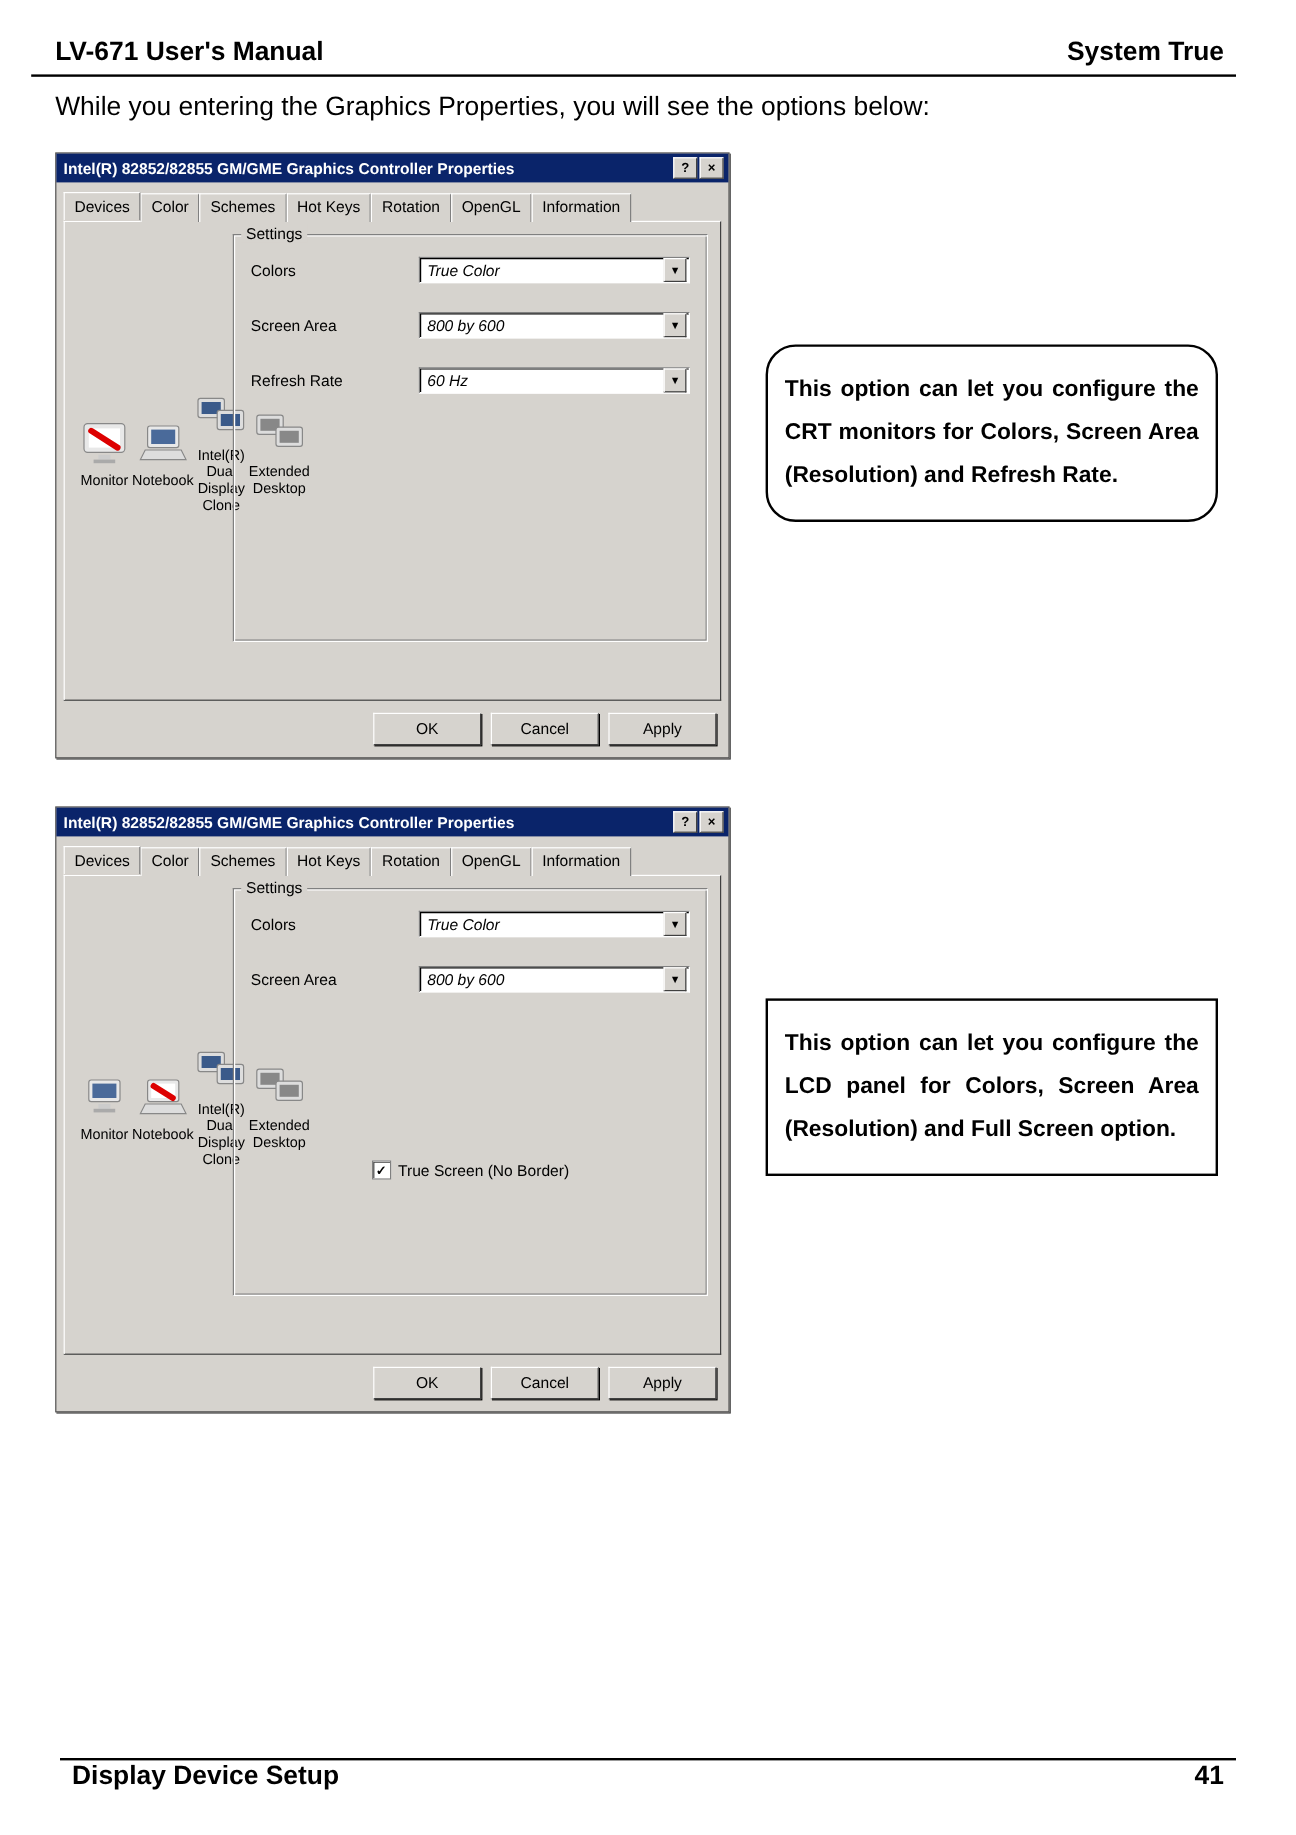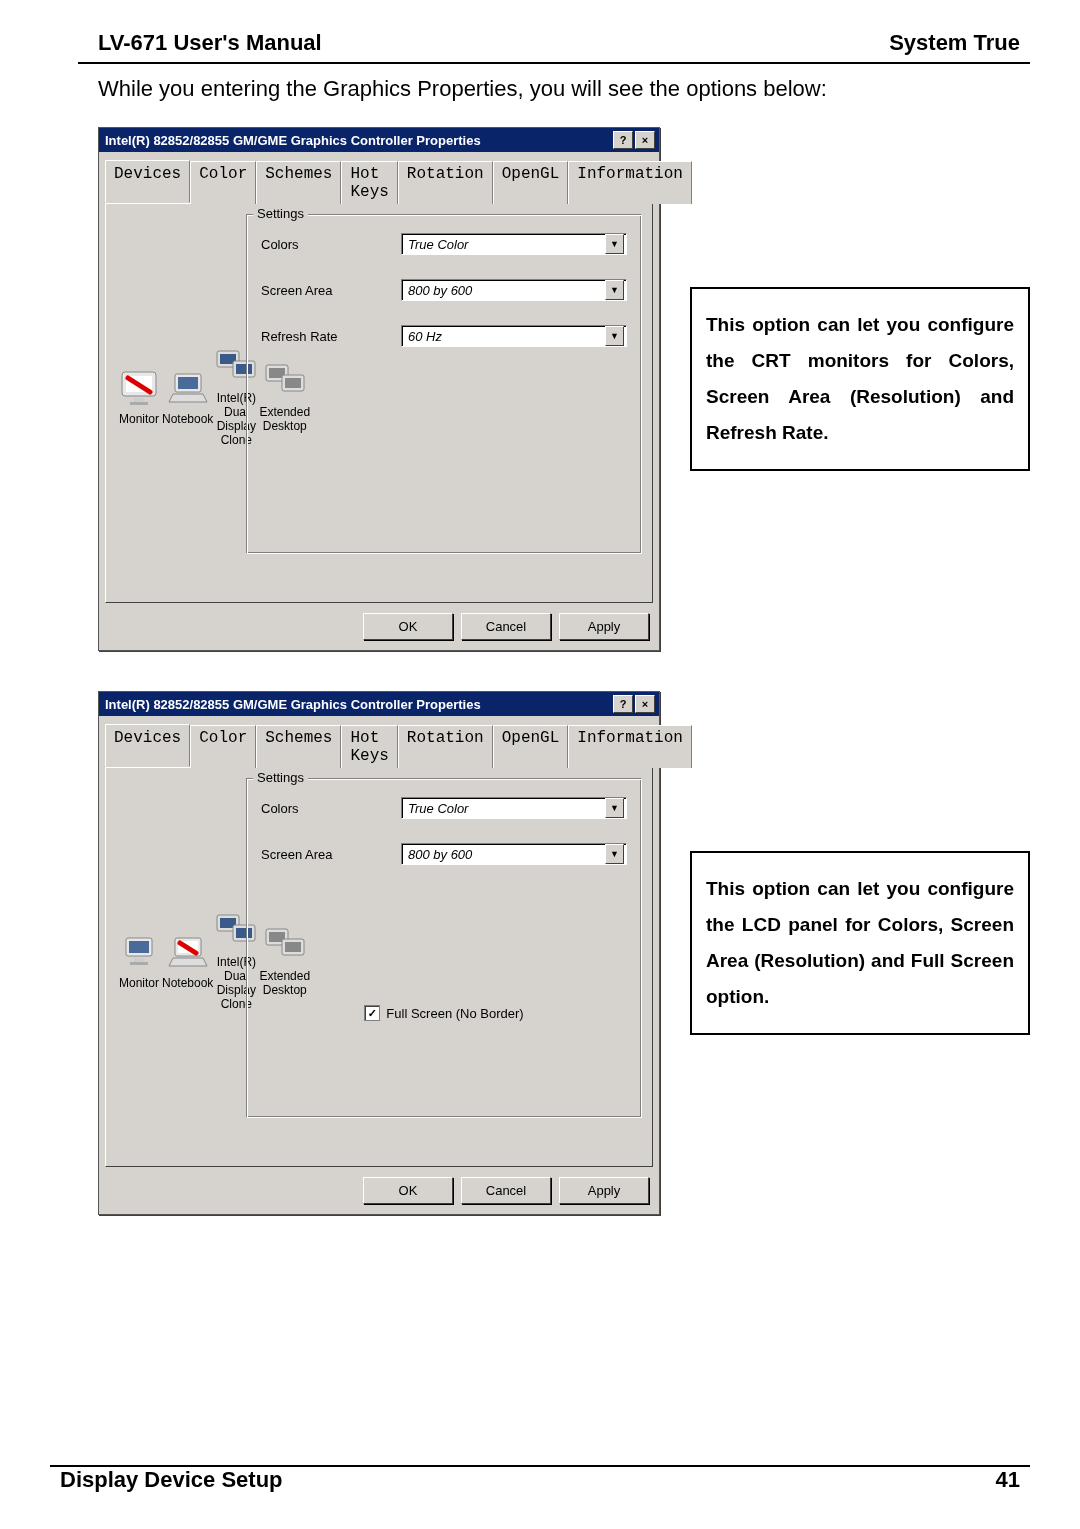--- a/index.html
+++ b/index.html
@@ -4,21 +4,21 @@
 <style>
   body {
     margin: 0;
     padding: 0;
     background: #fff;
     font-family: Arial, Helvetica, sans-serif;
     width: 1080px;
   }
   .page {
     width: 1080px;
-    padding: 30px 50px 40px 78px;
+    padding: 30px 50px 40px 26px;
     box-sizing: border-box;
     position: relative;
     min-height: 1529px;
   }
   .header-row {
     display: flex;
     justify-content: space-between;
     font-weight: bold;
     font-size: 22px;
     padding: 0 10px 6px 20px;
@@ -41,21 +41,21 @@
   .callout {
     border: 2px solid #000;
     padding: 18px 14px;
     margin-left: 30px;
     width: 345px;
     font-size: 19px;
     font-weight: bold;
     line-height: 1.9;
     text-align: justify;
   }
-  .callout1 { margin-top: 160px; }
+  .callout1 { margin-top: 160px; border-radius: 25px; }
   .callout2 { margin-top: 160px; }
   
   .dialog {
     width: 560px;
     border: 1px solid #555;
     background: #d6d3ce;
     font-family: Tahoma, Arial, sans-serif;
     font-size: 13px;
     color: #000;
     box-shadow: 1px 1px 0 #404040;
@@ -95,24 +95,23 @@
     display: flex;
   }
   .tab {
     border: 1px solid #808080;
     border-top: 1px solid #fff;
     border-left: 1px solid #fff;
     border-bottom: none;
     background: #d6d3ce;
     padding: 3px 8px 3px 8px;
     margin-right: 0px;
-    font-size: 16px;
+    font-size: 13px;
     position: relative;
     top: 1px;
-    font-family: Liberation Mono, monospace;
   }
   .tab.active {
     background: #d6d3ce;
     border-bottom: 1px solid #d6d3ce;
     z-index: 2;
     padding-top: 4px;
     top: 0;
   }
   .tabpanel {
     border: 1px solid #fff;
@@ -455,21 +454,21 @@
               </div>
               <div class="frow">
                 <div class="flabel">Screen Area</div>
                 <div class="select">
                   <span>800 by 600</span>
                   <div class="select-arrow">▼</div>
                 </div>
               </div>
               <div class="checkbox-row">
                 <div class="checkbox">✓</div>
-                <span>Full Screen (No Border)</span>
+                <span>True Screen (No Border)</span>
               </div>
             </div>
           </div>
         </div>
       </div>
       <div class="button-row">
         <div class="btn">OK</div>
         <div class="btn">Cancel</div>
         <div class="btn">Apply</div>
       </div>

